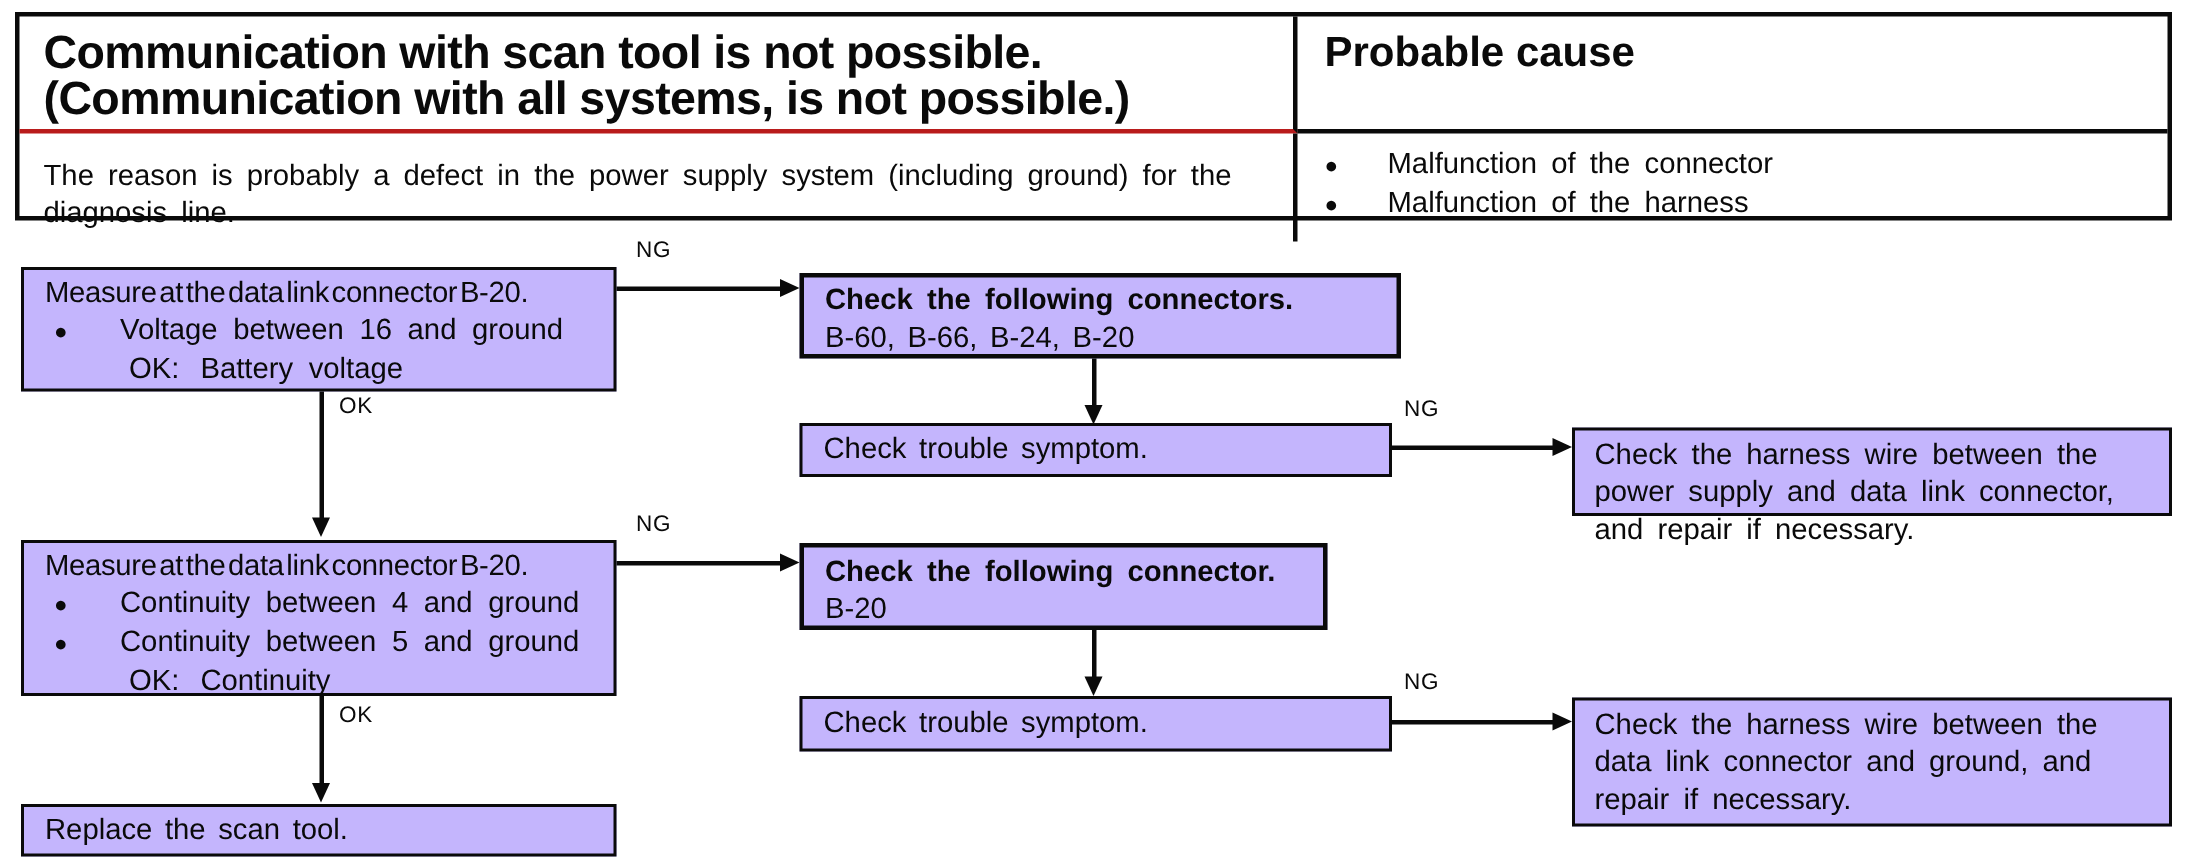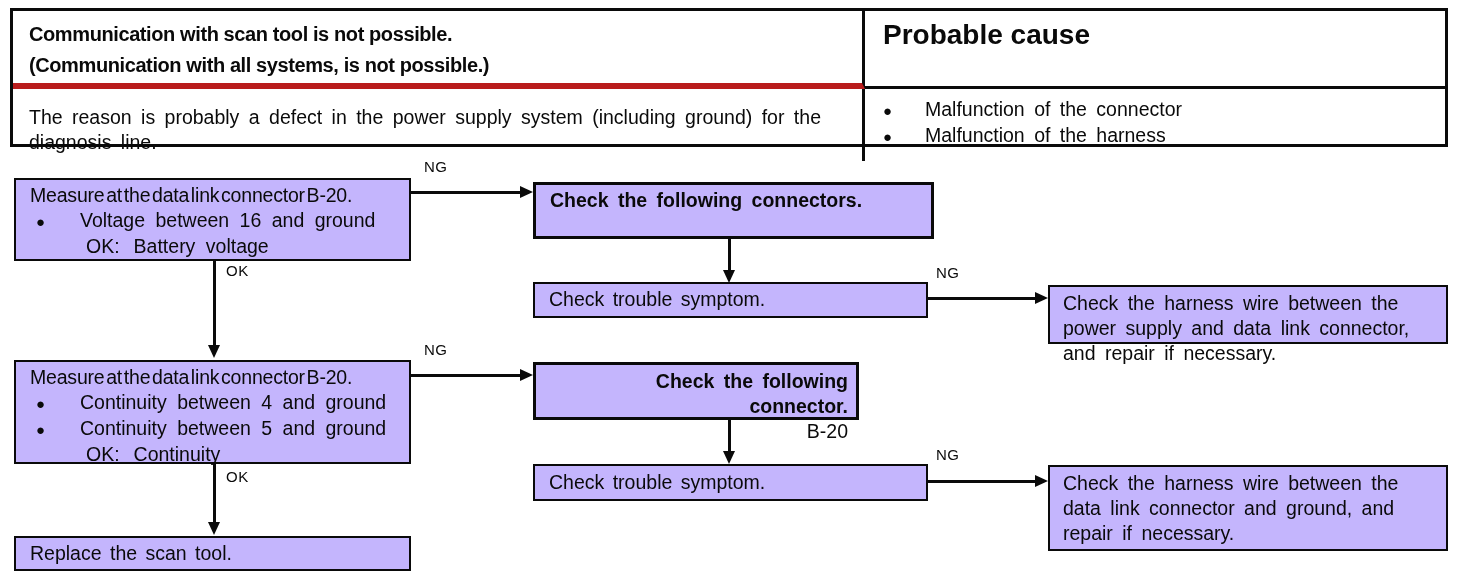--- a/index.html
+++ b/index.html
@@ -20,22 +20,22 @@
     left: 10px; top: 8px;
     width: 1438px; height: 139px;
     border: 3px solid #0a0a0a;
     display: grid;
     grid-template-columns: 852px 1fr;
     grid-template-rows: 78px 1fr;
   }
   .cell { padding: 6px 16px; }
   .cell-title {
     border-right: 3px solid #0a0a0a;
-    border-bottom: 6px solid #b91c1c;
-    font-size: 20px; font-weight: bold;
+    border-bottom: 3px solid #b91c1c;
+    font-size: 31px; font-weight: bold;
     line-height: 31px; letter-spacing: -0.4px;
     padding-top: 8px;
   }
   .cell-cause-hdr {
     border-bottom: 3px solid #0a0a0a;
     font-size: 28px; font-weight: bold;
     padding-top: 8px; padding-left: 18px;
   }
   .cell-reason {
     border-right: 3px solid #0a0a0a;
@@ -56,21 +56,21 @@
     border: 2.5px solid #0a0a0a;
     background: #c4b5fd;
     font-size: 19.5px;
     line-height: 25px;
   }
   .box-measure1 { left: 14px;  top: 178px; width: 397px; height: 83px;  padding: 3px 8px 0 14px; }
   .box-connectors { left: 533px; top: 182px; width: 401px; height: 57px; padding: 3px 8px 0 14px; border-width: 3px; }
   .box-trouble1 { left: 533px; top: 282px; width: 395px; height: 36px; padding: 3px 8px 0 14px; }
   .box-harness1 { left: 1048px; top: 285px; width: 400px; height: 59px; padding: 4px 10px 0 13px; }
   .box-measure2 { left: 14px;  top: 360px; width: 397px; height: 104px; padding: 3px 8px 0 14px; }
-  .box-connector2 { left: 533px; top: 362px; width: 326px; height: 58px; padding: 4px 8px 0 14px; border-width: 3px; text-align: right; }
+  .box-connector2 { left: 533px; top: 362px; width: 352px; height: 58px; padding: 4px 24px 0 14px; border-width: 3px; }
   .box-trouble2 { left: 533px; top: 464px; width: 395px; height: 37px; padding: 4px 8px 0 14px; }
   .box-harness2 { left: 1048px; top: 465px; width: 400px; height: 86px; padding: 4px 10px 0 13px; }
   .box-replace { left: 14px;  top: 536px; width: 397px; height: 35px; padding: 3px 8px 0 14px; }
 
   .measure-title { letter-spacing: -0.2px; word-spacing: -3.5px; }
   .flow-bullet-row { display: flex; align-items: baseline; }
   .flow-bullet-row .bullet-dot { width: 50px; flex: 0 0 50px; padding-left: 6px; }
   .flow-bullet-text { word-spacing: 5px; }
   .ok-line { padding-left: 56px; word-spacing: 5px; }
   .ok-key { font-weight: normal; margin-right: 14px; }
@@ -125,20 +125,21 @@
       <span class="bullet-dot">●</span>
       <span class="flow-bullet-text">Voltage between 16 and ground</span>
     </div>
     <div class="ok-line">
       <span class="ok-key">OK:</span><span>Battery voltage</span>
     </div>
   </div>
 
   <div class="fbox box-connectors">
     <div class="bold-line">Check the following connectors.</div>
+    <div class="plain-line">B-60, B-66, B-24, B-20</div>
   </div>
 
   <div class="fbox box-trouble1">
     <div class="plain-line">Check trouble symptom.</div>
   </div>
 
   <div class="fbox box-harness1">
     <div class="wrap-text">Check the harness wire between the power supply and data link connector, and repair if necessary.</div>
   </div>
 

